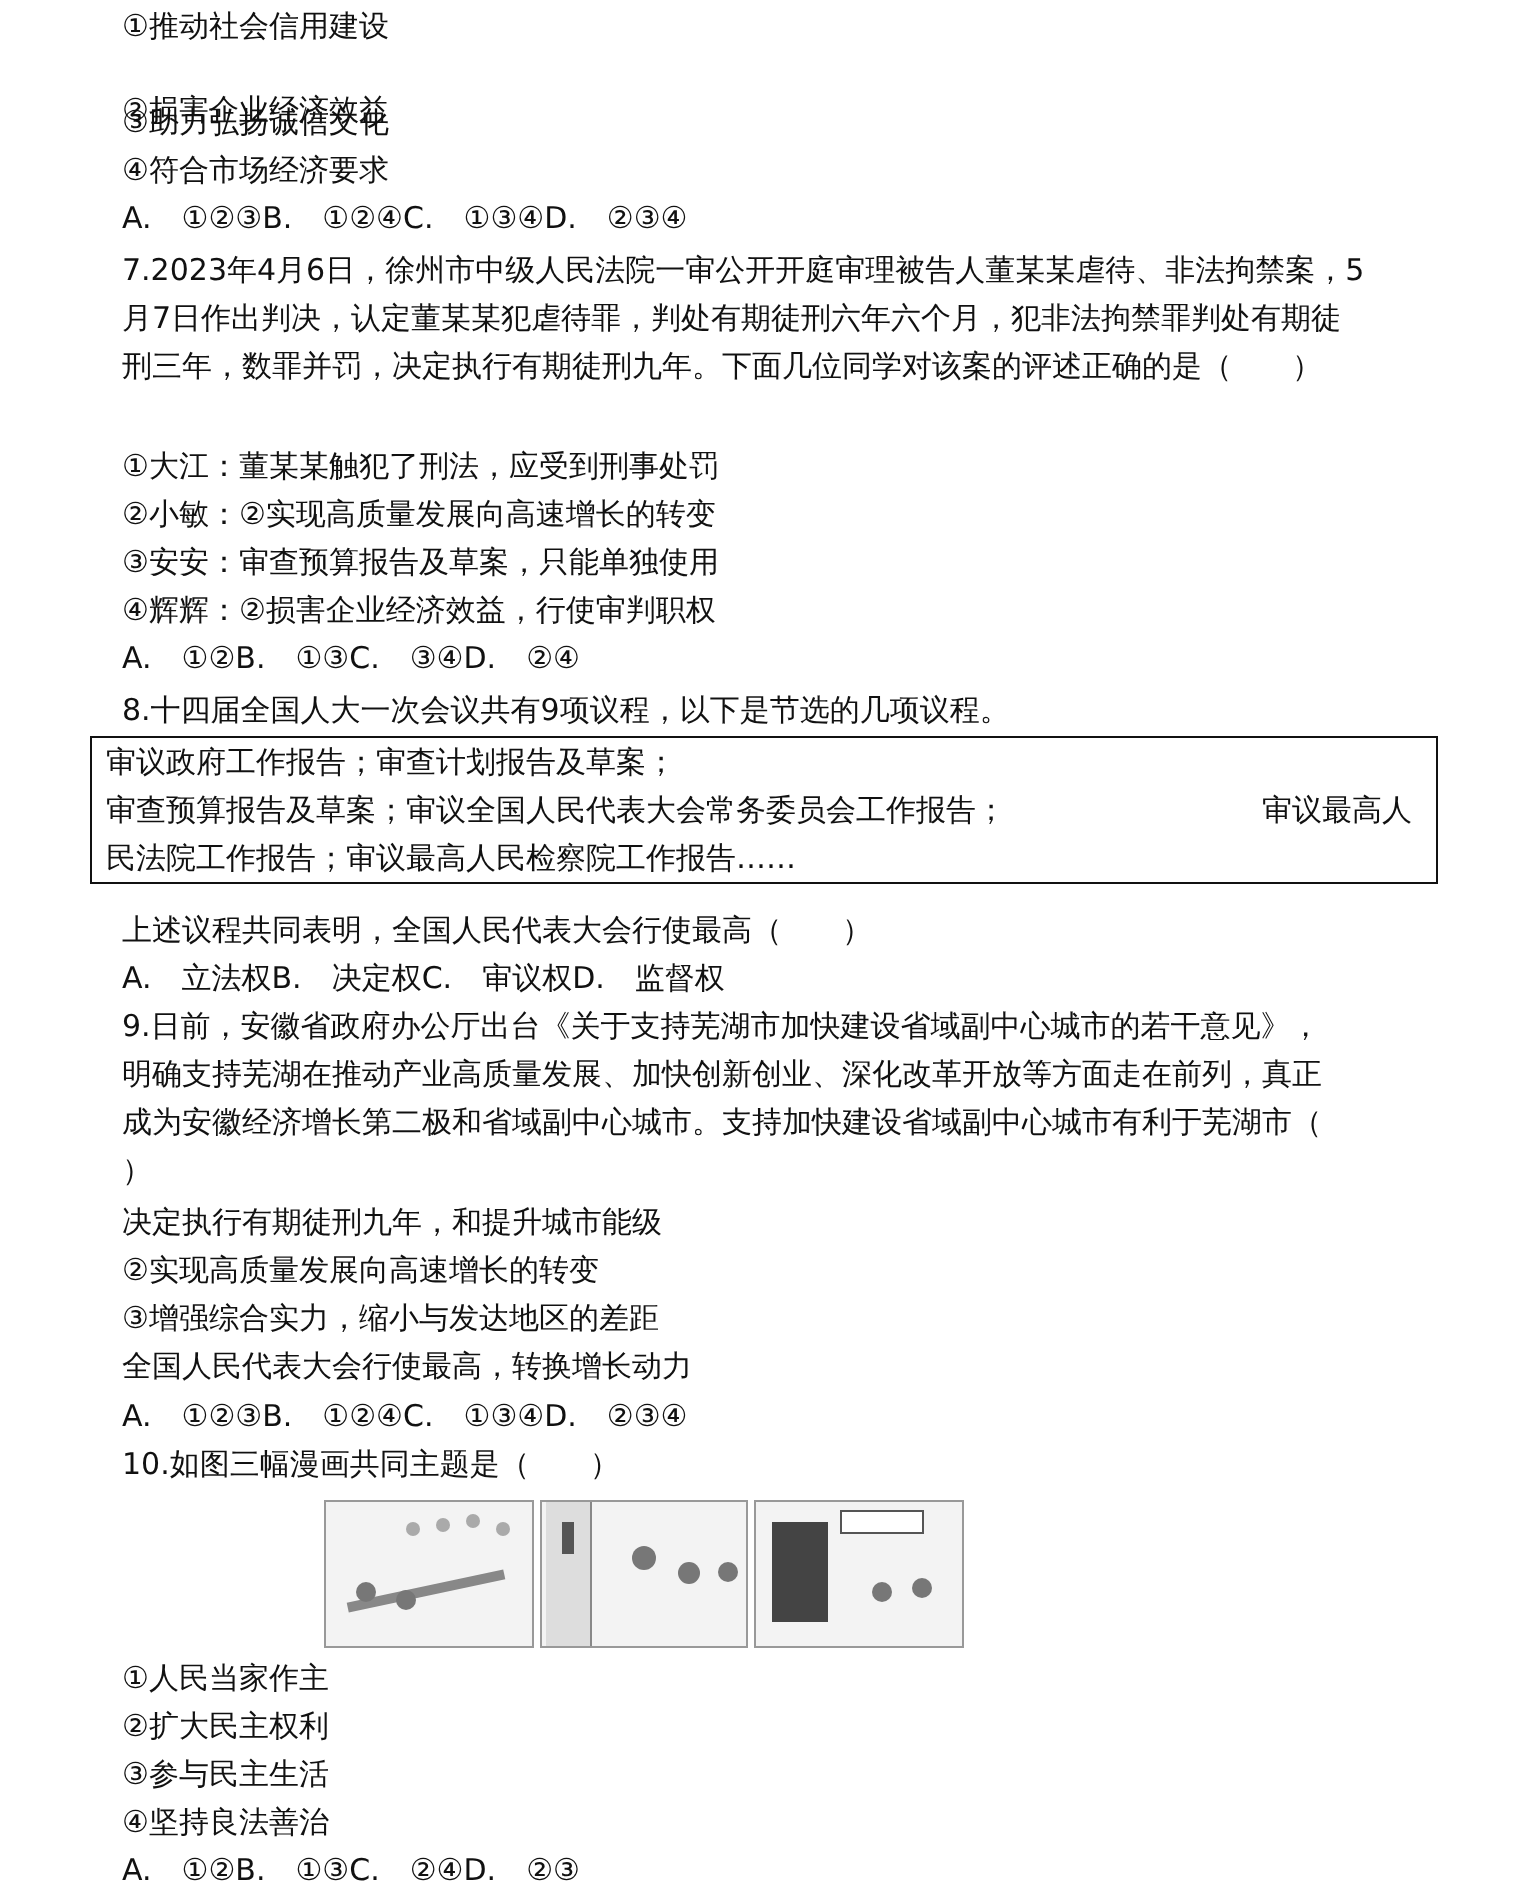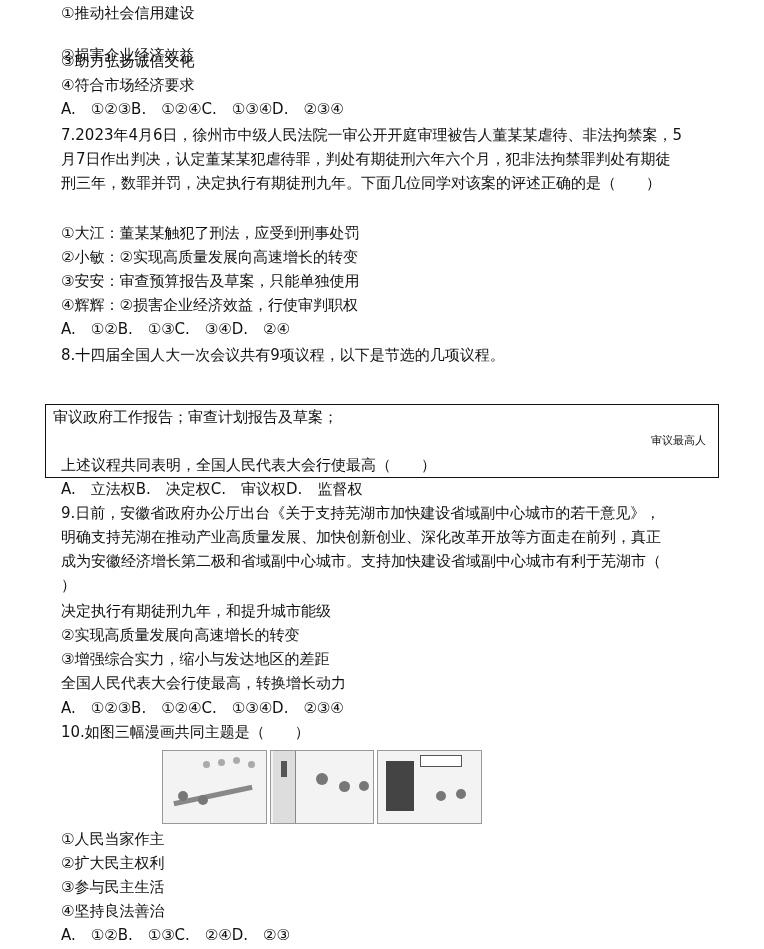--- a/index.html
+++ b/index.html
@@ -1,22 +1,22 @@
 <!DOCTYPE html>
 <html><head>
 <meta charset="utf-8">
 <style>
   html, body { margin:0; padding:0; background:#ffffff; }
   body { width:764px; height:949px; overflow:hidden; position:relative;
          font-family:"DejaVu Sans", sans-serif; color:#111; font-size:15px; }
   .line { position:absolute; left:45px; white-space:nowrap; line-height:22px; height:22px;margin-left:16px; }
   .box { position:absolute; left:45px; top:368px; width:674px; height:74px;
-         border:1.5px solid #111; box-sizing:border-box;margin-top:36px; }
+         border:1.5px solid #111; box-sizing:border-box; }
   .box .bl { position:absolute; left:7px; white-space:nowrap; line-height:22px; font-size:15px; }
-  .box .br { position:absolute; right:12px; white-space:nowrap; line-height:22px; font-size:11px; }
+  .box .br { position:absolute; right:12px; white-space:nowrap; line-height:22px; font-size:15px; }
   .cartoons { position:absolute; left:162px; top:750px; width:320px; height:74px; display:flex; gap:3px; }
   .panel { flex:1; border:1px solid #999; background:#f3f3f3; position:relative; overflow:hidden; }
   .fig { position:absolute; border-radius:50%; background:#777; }
   .rect { position:absolute; background:#555; }
 </style>
 </head>
 <body>
 
 <div>
   <div class="line" style="top:2px">①推动社会信用建设</div>
@@ -34,21 +34,23 @@
   <div class="line" style="top:246px">②小敏：②实现高质量发展向高速增长的转变</div>
   <div class="line" style="top:270px">③安安：审查预算报告及草案，只能单独使用</div>
   <div class="line" style="top:294px">④辉辉：②损害企业经济效益，行使审判职权</div>
   <div class="line" style="top:318px">A.　①②B.　①③C.　③④D.　②④</div>
 </div>
 
 <div>
   <div class="line" style="top:344px">8.十四届全国人大一次会议共有9项议程，以下是节选的几项议程。</div>
   <div class="box">
     <div class="bl" style="top:1px">审议政府工作报告；审查计划报告及草案；</div>
+    <div class="bl" style="top:25px">审查预算报告及草案；审议全国人民代表大会常务委员会工作报告；</div>
     <div class="br" style="top:25px">审议最高人</div>
+    <div class="bl" style="top:49px">民法院工作报告；审议最高人民检察院工作报告……</div>
   </div>
   <div class="line" style="top:454px">上述议程共同表明，全国人民代表大会行使最高（　　）</div>
   <div class="line" style="top:478px">A.　立法权B.　决定权C.　审议权D.　监督权</div>
 </div>
 
 <div>
   <div class="line" style="top:502px">9.日前，安徽省政府办公厅出台《关于支持芜湖市加快建设省域副中心城市的若干意见》，</div>
   <div class="line" style="top:526px">明确支持芜湖在推动产业高质量发展、加快创新创业、深化改革开放等方面走在前列，真正</div>
   <div class="line" style="top:550px">成为安徽经济增长第二极和省域副中心城市。支持加快建设省域副中心城市有利于芜湖市（</div>
   <div class="line" style="top:574px">）</div>

